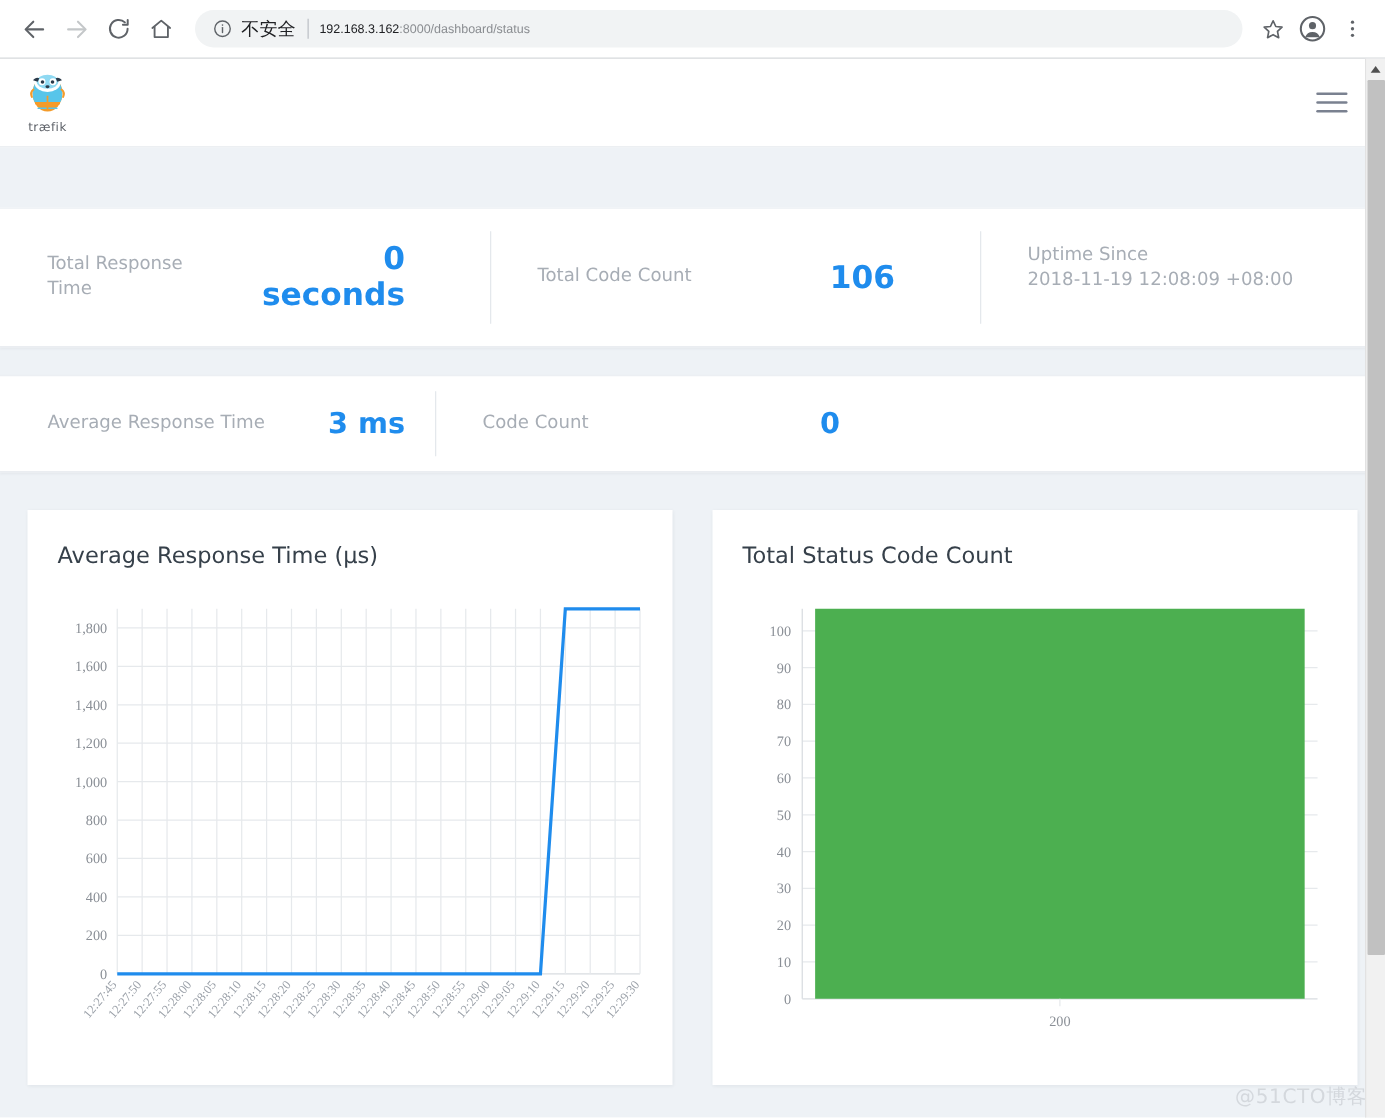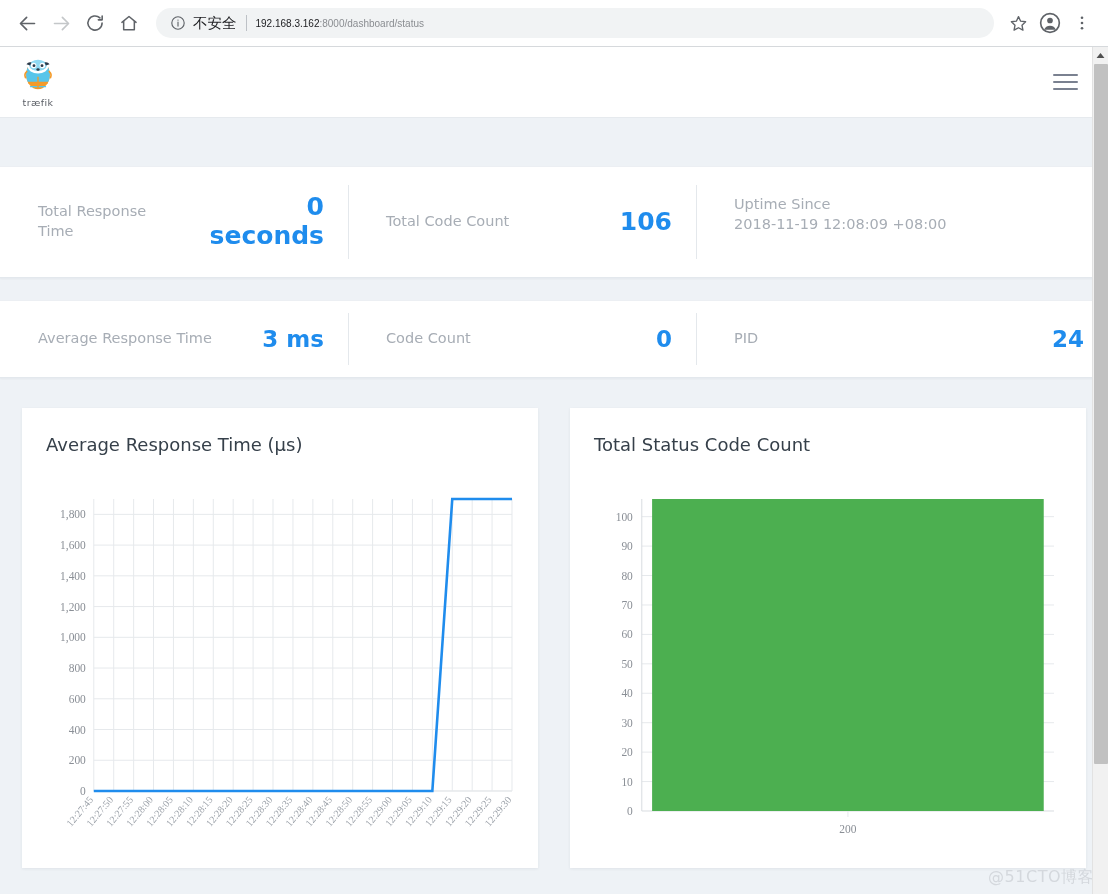--- a/index.html
+++ b/index.html
@@ -107,21 +107,21 @@
 
   .card {
     background: #ffffff;
     border-top: 1px solid #eceff3;
     border-bottom: 1px solid #e3e8ed;
     box-shadow: 0 1px 2px rgba(30,40,60,.05);
   }
 
   
   .stat-row { display: flex; align-items: stretch; }
-  .stat-row.tall { height: 110px; }
+  .stat-row.tall { height: 110px; gap: 44px; }
   .stat-row.short { height: 76px; }
   .stat-cell {
     display: flex;
     align-items: center;
     justify-content: space-between;
     padding: 0 24px 0 38px;
     position: relative;
   }
   .stat-cell + .stat-cell::before {
     content: "";
@@ -172,21 +172,21 @@
     min-width: 0;
     padding: 26px 24px 0 24px;
     box-shadow: 0 1px 3px rgba(30,40,60,.07);
     height: 460px;
   }
   .chart-title {
     font-size: 18px;
     color: #36404a;
     font-weight: normal;
     font-family: "DejaVu Sans", sans-serif;
-    margin-bottom: 36px;
+    margin-bottom: 24px;
   }
   .chart-area { width: 100%; height: 390px; }
   .chart-area svg { display: block; width: 100%; height: 100%; }
 
   .tick-text {
     font-size: 11.5px;
     fill: #8a8f96;
     font-family: "Liberation Serif", serif;
   }
   .tick-text-sm {
@@ -365,24 +365,20 @@
       <div class="stat-cell r2-c1">
         <span class="stat-label">Average Response Time</span>
         <span class="stat-value">3 ms</span>
       </div>
 
       <div class="stat-cell r2-c2">
         <span class="stat-label">Code Count</span>
         <span class="stat-value">0</span>
       </div>
 
-      <div class="stat-cell r2-c3">
-        <span class="stat-label">PID</span>
-        <span class="stat-value">24</span>
-      </div>
 
     </div>
   </div>
 
   <div class="gap-md"></div>
 
   <div class="charts">
 
     <div class="chart-card">
       <div class="chart-title">Average Response Time (µs)</div>

